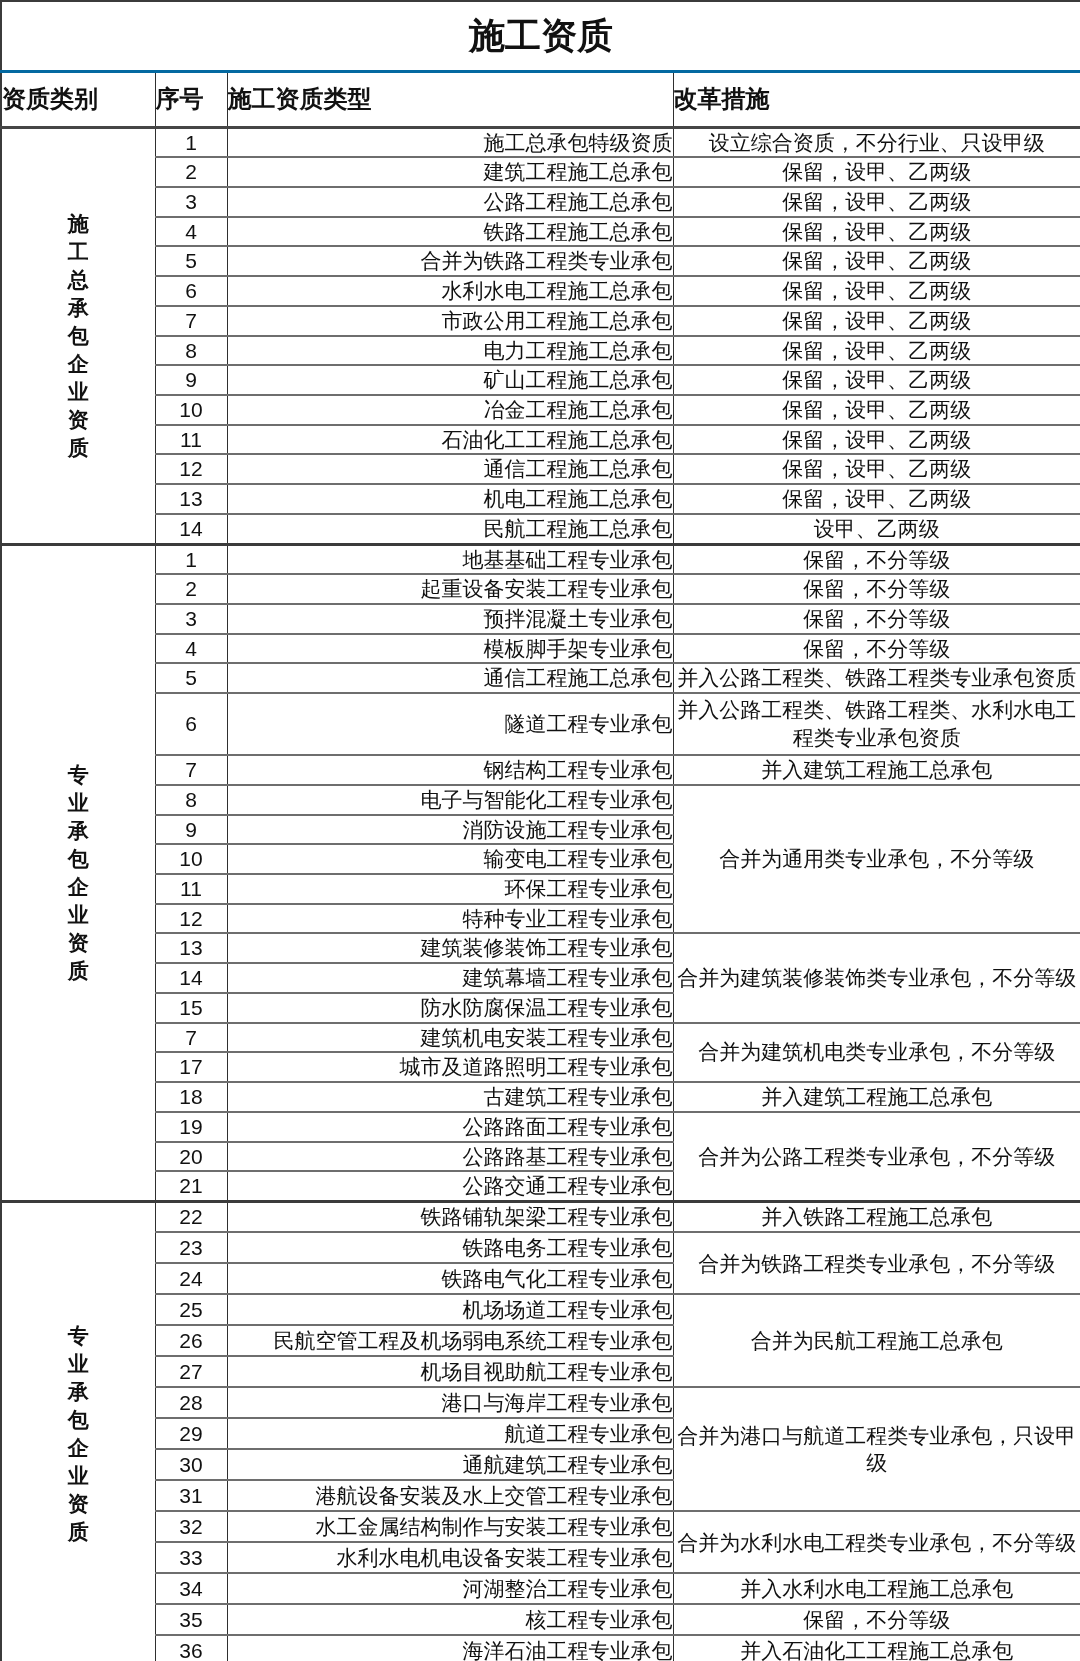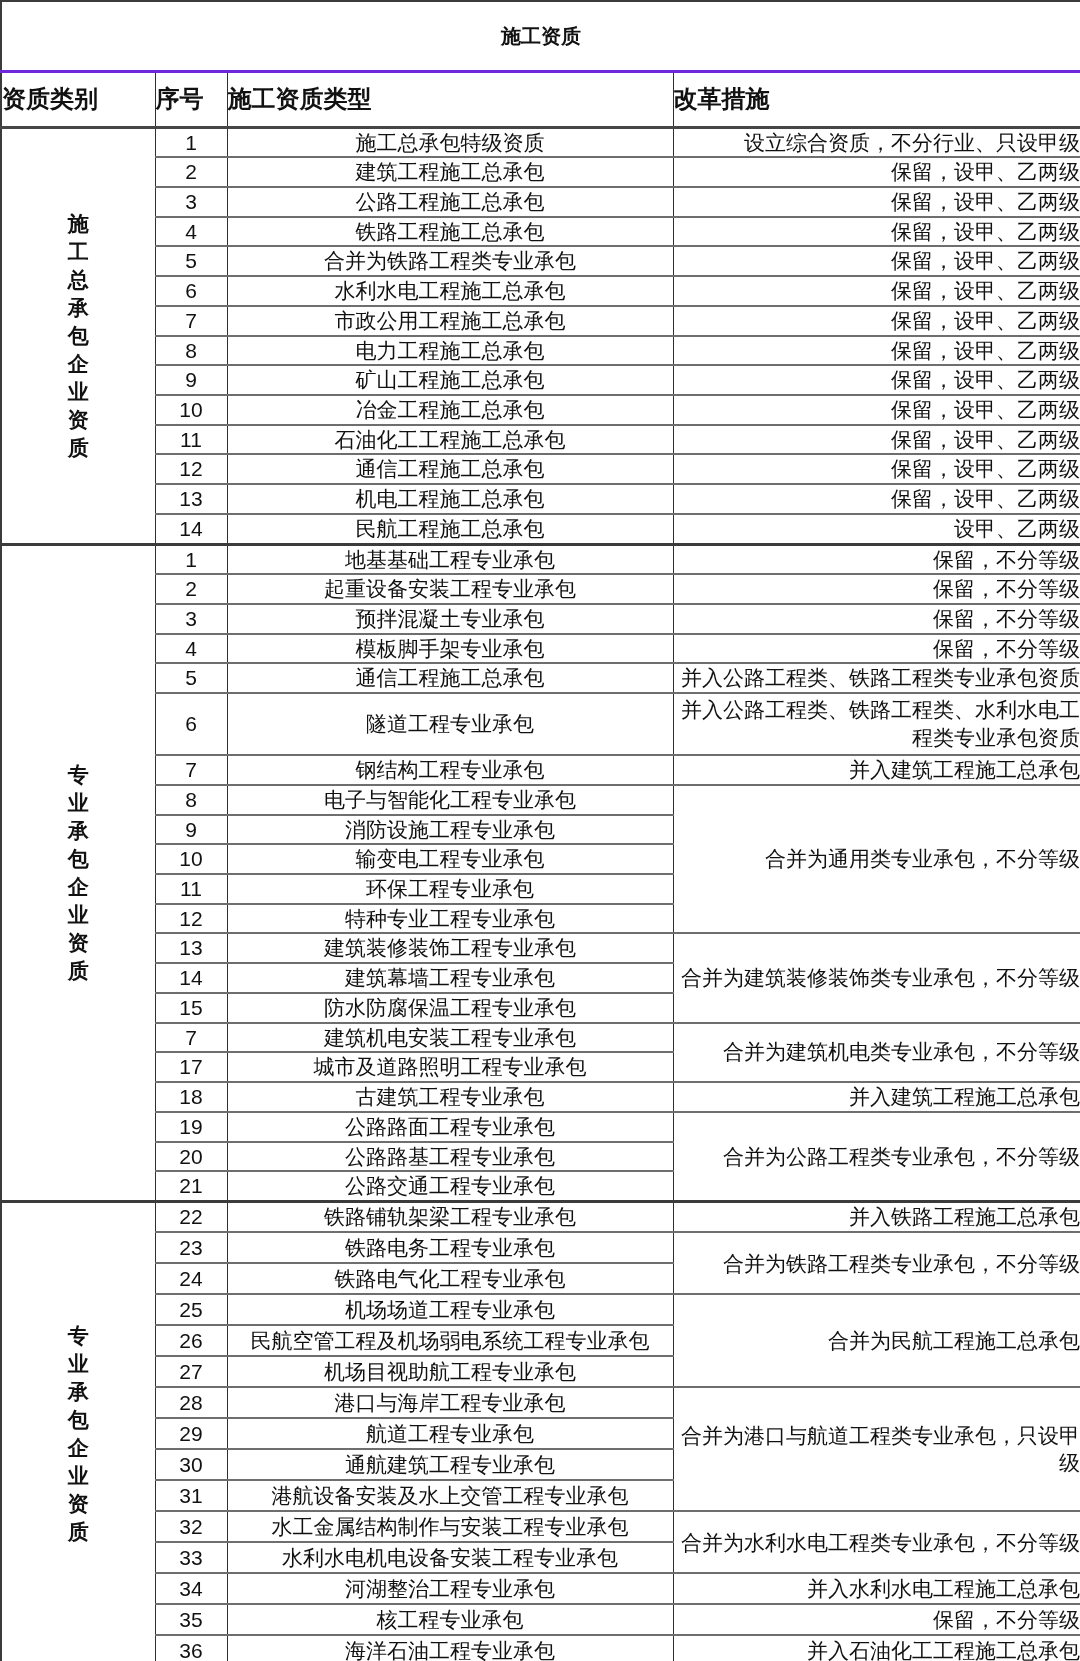--- a/index.html
+++ b/index.html
@@ -31,43 +31,43 @@
     font-size: 21px;
     line-height: 1.32;
     box-sizing: border-box;
     overflow: hidden;
     padding: 0;
   }
   
   tr.t-title td {
     height: 70px;
     text-align: center;
-    font-size: 20px;
+    font-size: 36px;
     font-weight: bold;
-    border-bottom: 3px solid #6d28d9;
+    border-bottom: 3px solid #0369a1;
     border-top: none;
   }
   
   tr.t-header td {
     height: 56px;
     text-align: left;
     font-size: 24px;
     font-weight: bold;
     border-top: 3px solid #3b3b3b;
     border-bottom: 3px solid #464646;
   }
   
   tr.brow    { height: 29px; }
   tr.h31     { height: 31px; }
   tr.short   { height: 22px; }
   tr.tall    { height: 62px; }
   tr.section-start td { border-top: 3px solid #3b3b3b; }
   td.no  { text-align: center; }
-  td.typ { text-align: center; padding: 0 4px 0 7px; }
-  td.mea { text-align: right; padding: 0 6px 0 7px; }
+  td.typ { text-align: right; padding: 0 4px 0 7px; }
+  td.mea { text-align: center; padding: 0 6px 0 7px; }
   td.cat {
     text-align: center;
     font-weight: bold;
     font-size: 21px;
   }
   td.cat div { line-height: 28px; }
 </style>
 </head>
 <body>
 

